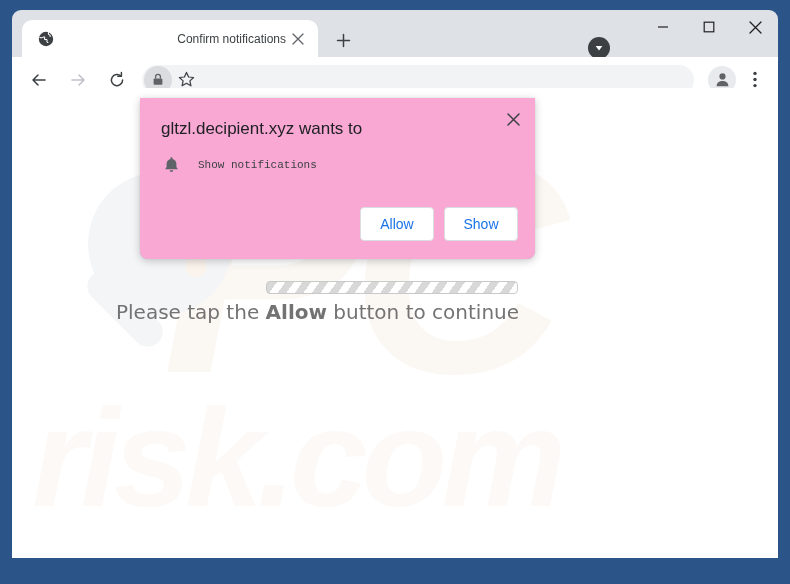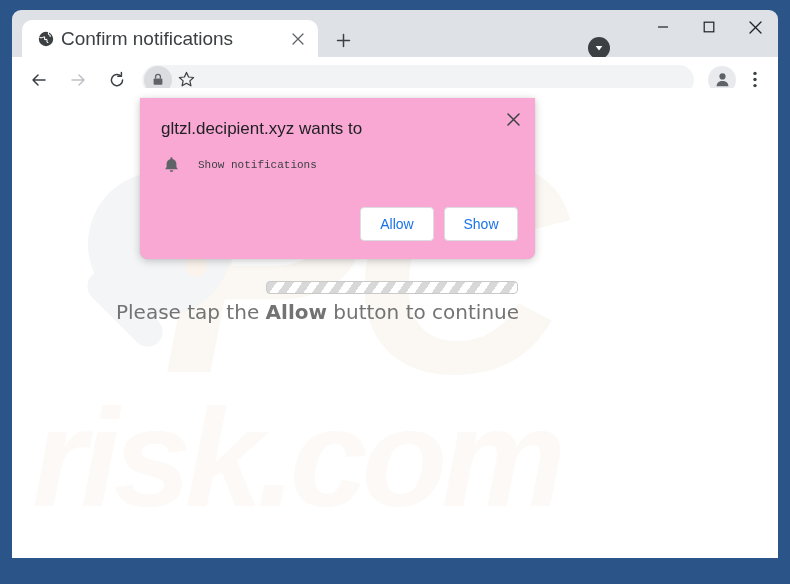--- a/index.html
+++ b/index.html
@@ -51,26 +51,27 @@
     margin-left: 15px;
     width: 17px;
     height: 17px;
     flex: 0 0 auto;
     display: flex;
     align-items: center;
     justify-content: center;
   }
 
   #tab-title {
-    margin-left: 7px;
-    font-size: 19px;
+    margin-left: 17px;
+    font-size: 12px;
     color: #3c4043;
     white-space: nowrap;
     overflow: hidden;
     flex: 1 1 auto;
+    text-align: right;
   }
 
   #tab-close {
     width: 24px;
     height: 24px;
     margin-right: 8px;
     flex: 0 0 auto;
     display: flex;
     align-items: center;
     justify-content: center;

